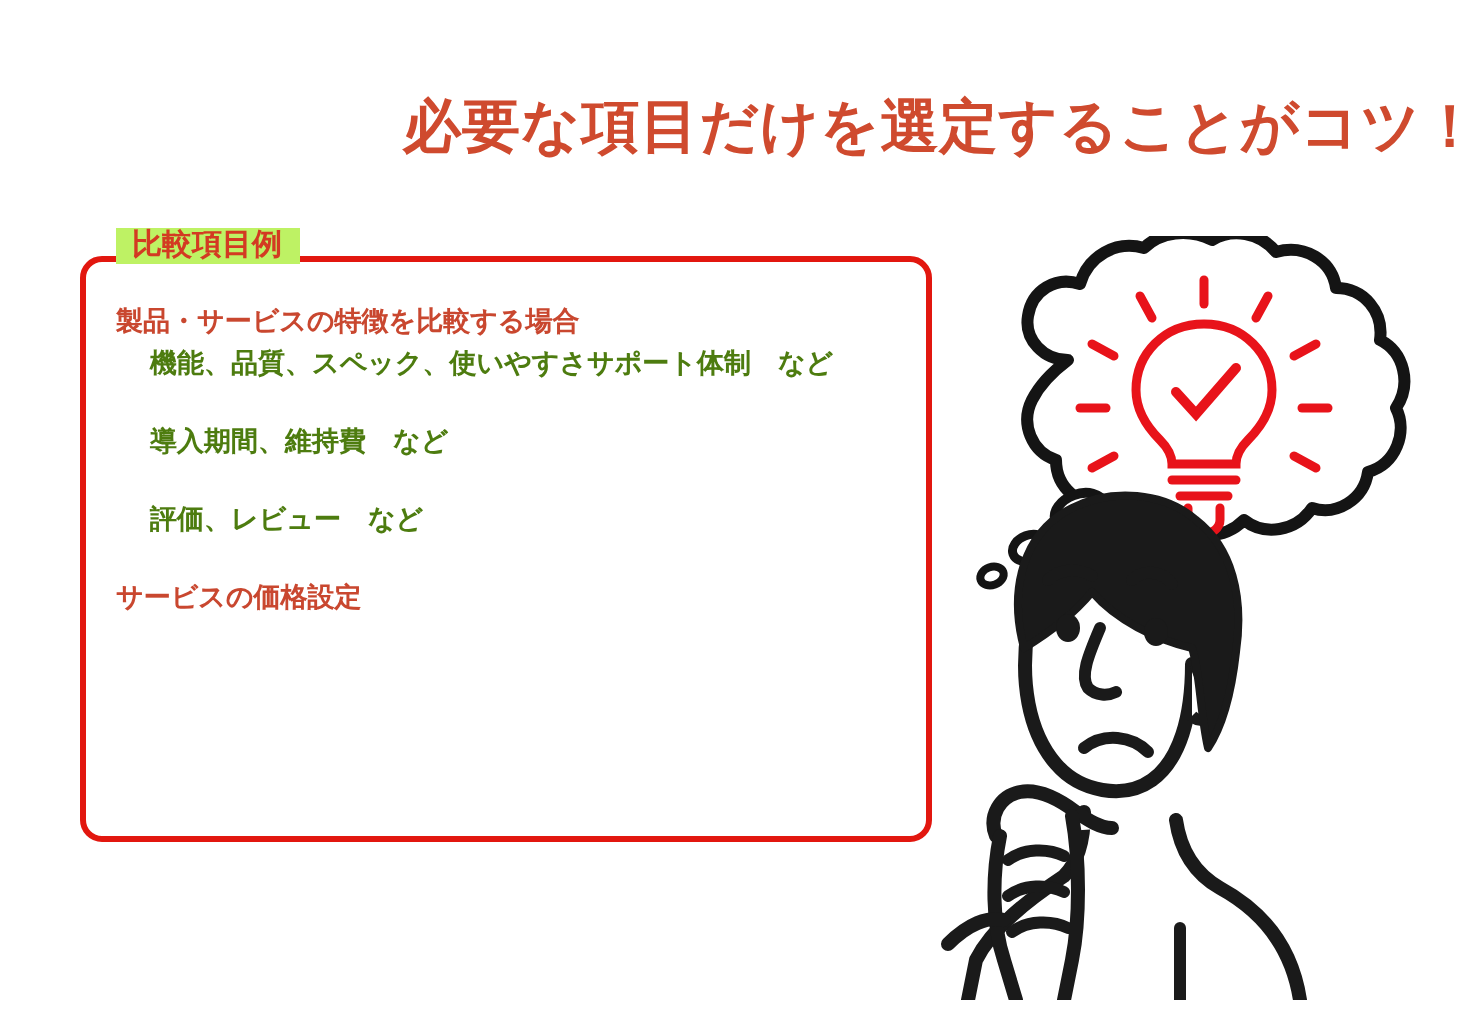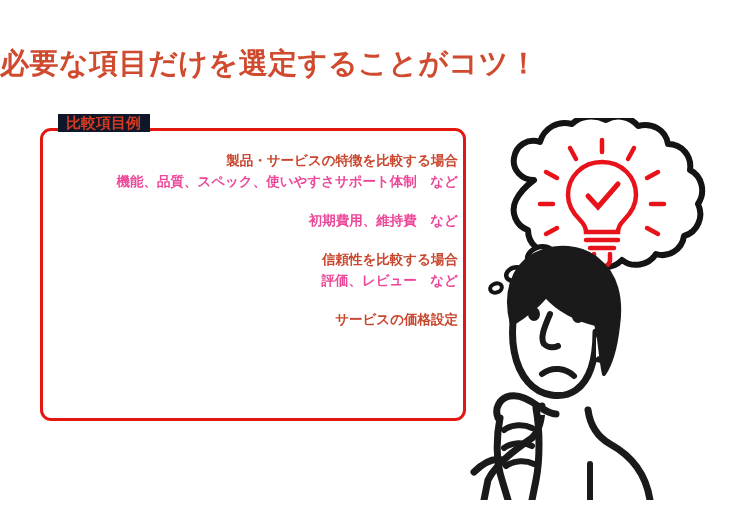--- a/index.html
+++ b/index.html
@@ -21,21 +21,21 @@
     height: 505px;
     background: #ffffff;
   }
 
   
   #title {
     position: absolute;
     left: 0;
     top: 44px;
     width: 740px;
-    text-align: left;
+    text-align: right;
     font-size: 29px;
     font-weight: bold;
     letter-spacing: 0.5px;
     color: #cf4a2e;
     white-space: nowrap;
   }
 
   
   #frame {
     position: absolute;
@@ -47,53 +47,52 @@
     border-radius: 11px;
     box-sizing: border-box;
     background: transparent;
   }
 
   #frame-label {
     position: absolute;
     left: 58px;
     top: 114px;
     padding: 0 9px 0 8px;
-    background: #0f172a;
+    background: #bef264;
     font-size: 15px;
     font-weight: bold;
     color: #d33a22;
     line-height: 18px;
     white-space: nowrap;
   }
 
   
   #blocks {
     position: absolute;
     left: 58px;
     top: 150px;
     width: 400px;
   }
   .block {
     margin-bottom: 18px;
-    text-align: right;
   }
   .block:last-child {
     margin-bottom: 0;
   }
   .block-head {
     font-size: 13.5px;
     font-weight: bold;
     color: #c9472f;
     line-height: 21px;
     white-space: nowrap;
   }
   .block-sub {
     font-size: 13.5px;
     font-weight: bold;
-    color: #ec4899;
+    color: #4d7c0f;
     line-height: 21px;
     padding-left: 17px;
     white-space: nowrap;
   }
 
   
   #illustration {
     position: absolute;
     left: 470px;
     top: 118px;
@@ -116,25 +115,24 @@
   <div id="frame-label">比較項目例</div>
 
   <div id="blocks">
 
     <div class="block">
       <div class="block-head">製品・サービスの特徴を比較する場合</div>
       <div class="block-sub">機能、品質、スペック、使いやすさサポート体制　など</div>
     </div>
 
     <div class="block">
-      <div class="block-sub">初期費用、維持費　など</div>
-    </div>
-
-    <div class="block">
-      <div class="block-head">信頼性を比較する場合</div>
+      <div class="block-sub">導入期間、維持費　など</div>
+    </div>
+
+    <div class="block">
       <div class="block-sub">評価、レビュー　など</div>
     </div>
 
     <div class="block">
       <div class="block-head">サービスの価格設定</div>
     </div>
 
   </div>
 
   <div id="illustration">

